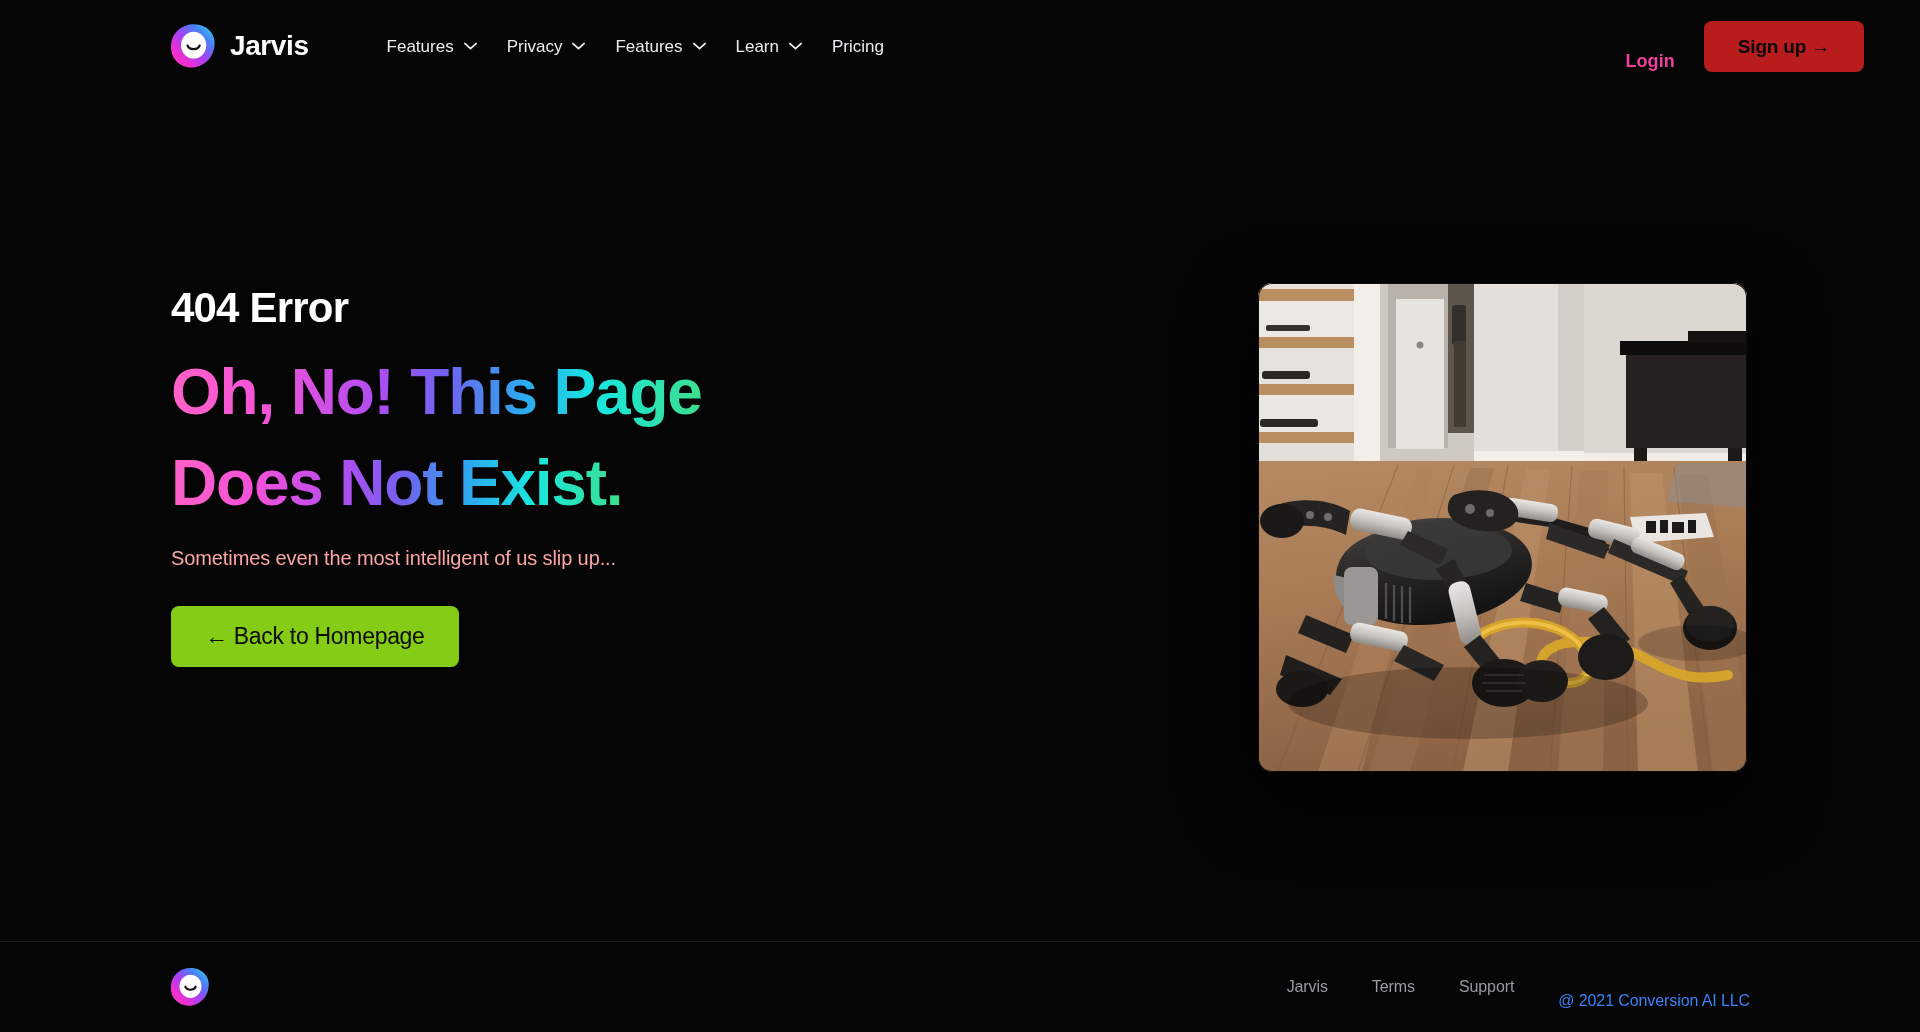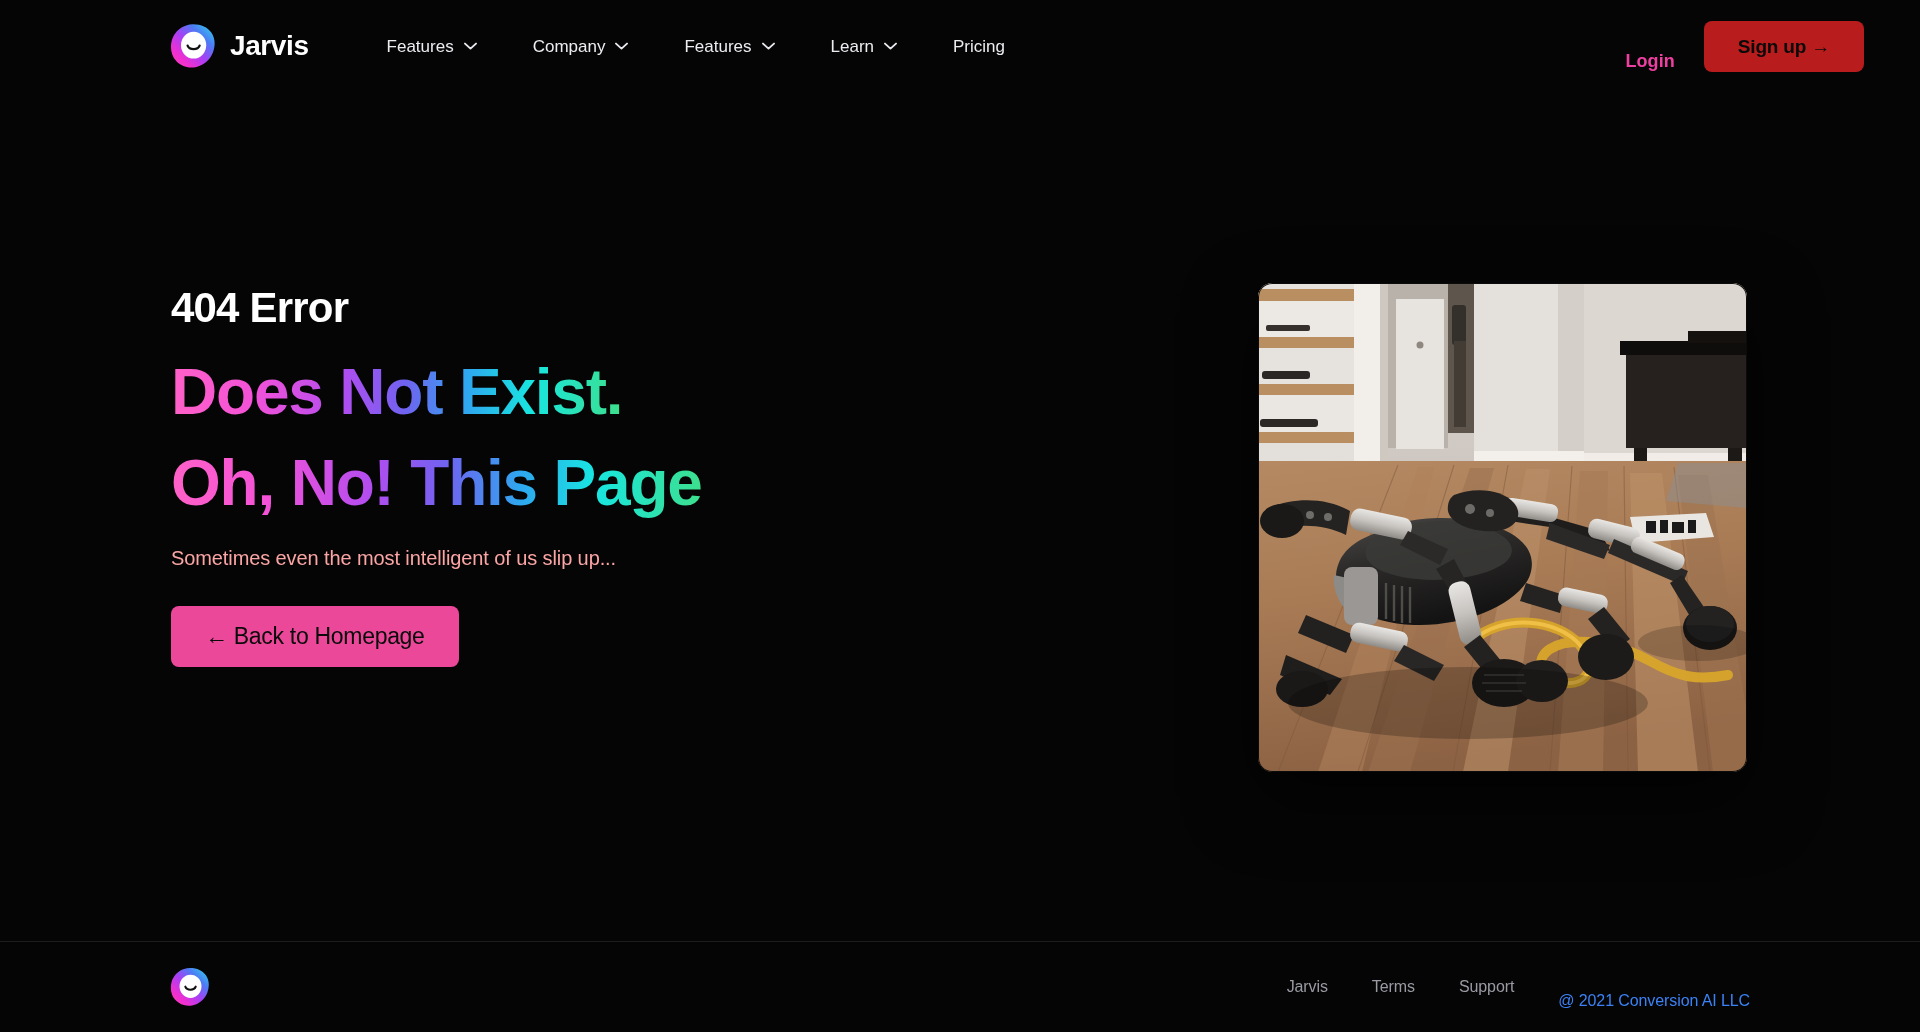--- a/index.html
+++ b/index.html
@@ -56,21 +56,21 @@
     font-size: 28px;
     font-weight: 700;
     letter-spacing: -0.4px;
     color: #ffffff;
     line-height: 1;
   }
 
   .nav {
     display: flex;
     align-items: center;
-    gap: 56px;
+    gap: 30px;
     margin-left: 78px;
     justify-content: space-between;
   }
 
   .nav-item {
     display: flex;
     align-items: center;
     gap: 10px;
     font-size: 17px;
     font-weight: 500;
@@ -173,21 +173,21 @@
     color: #fca5a5;
     letter-spacing: -0.1px;
     margin-top: 18px;
     margin-bottom: 36px;
   }
 
   .home-btn {
     display: inline-flex;
     align-items: center;
     justify-content: center;
-    background: #ec4899;
+    background: #84cc16;
     color: #0a0a0a;
     border: none;
     border-radius: 8px;
     font-family: "Liberation Sans", sans-serif;
     font-size: 23px;
     font-weight: 400;
     padding: 19px 34px;
     cursor: pointer;
     line-height: 1;
     letter-spacing: -0.3px;
@@ -291,21 +291,21 @@
       <div class="nav-item">
         <span>Features</span>
         <span class="chev">
           <svg viewBox="0 0 13 8" xmlns="http://www.w3.org/2000/svg">
               <path d="M1 1.6 L6.5 6.6 L12 1.6" stroke="#e8e8ee" stroke-width="1.9" fill="none" stroke-linecap="round" stroke-linejoin="round"></path>
             </svg>
         </span>
       </div>
 
       <div class="nav-item">
-        <span>Company</span>
+        <span>Privacy</span>
         <span class="chev">
           <svg viewBox="0 0 13 8" xmlns="http://www.w3.org/2000/svg">
               <path d="M1 1.6 L6.5 6.6 L12 1.6" stroke="#e8e8ee" stroke-width="1.9" fill="none" stroke-linecap="round" stroke-linejoin="round"></path>
             </svg>
         </span>
       </div>
 
       <div class="nav-item">
         <span>Features</span>
         <span class="chev">
@@ -336,22 +336,22 @@
     </div>
 
   </header>
 
   <main class="main">
 
     <section class="hero-copy">
       <div class="eyebrow">404 Error</div>
 
       <h1 class="hero-title">
+        <span class="gline">Oh, No! This Page</span>
         <span class="gline">Does Not Exist.</span>
-        <span class="gline">Oh, No! This Page</span>
       </h1>
 
       <p class="hero-sub">Sometimes even the most intelligent of us slip up...</p>
 
       <button class="home-btn">← Back to Homepage</button>
     </section>
 
     <figure class="hero-media">
       <svg viewBox="0 0 489 489" xmlns="http://www.w3.org/2000/svg">
         <defs>

